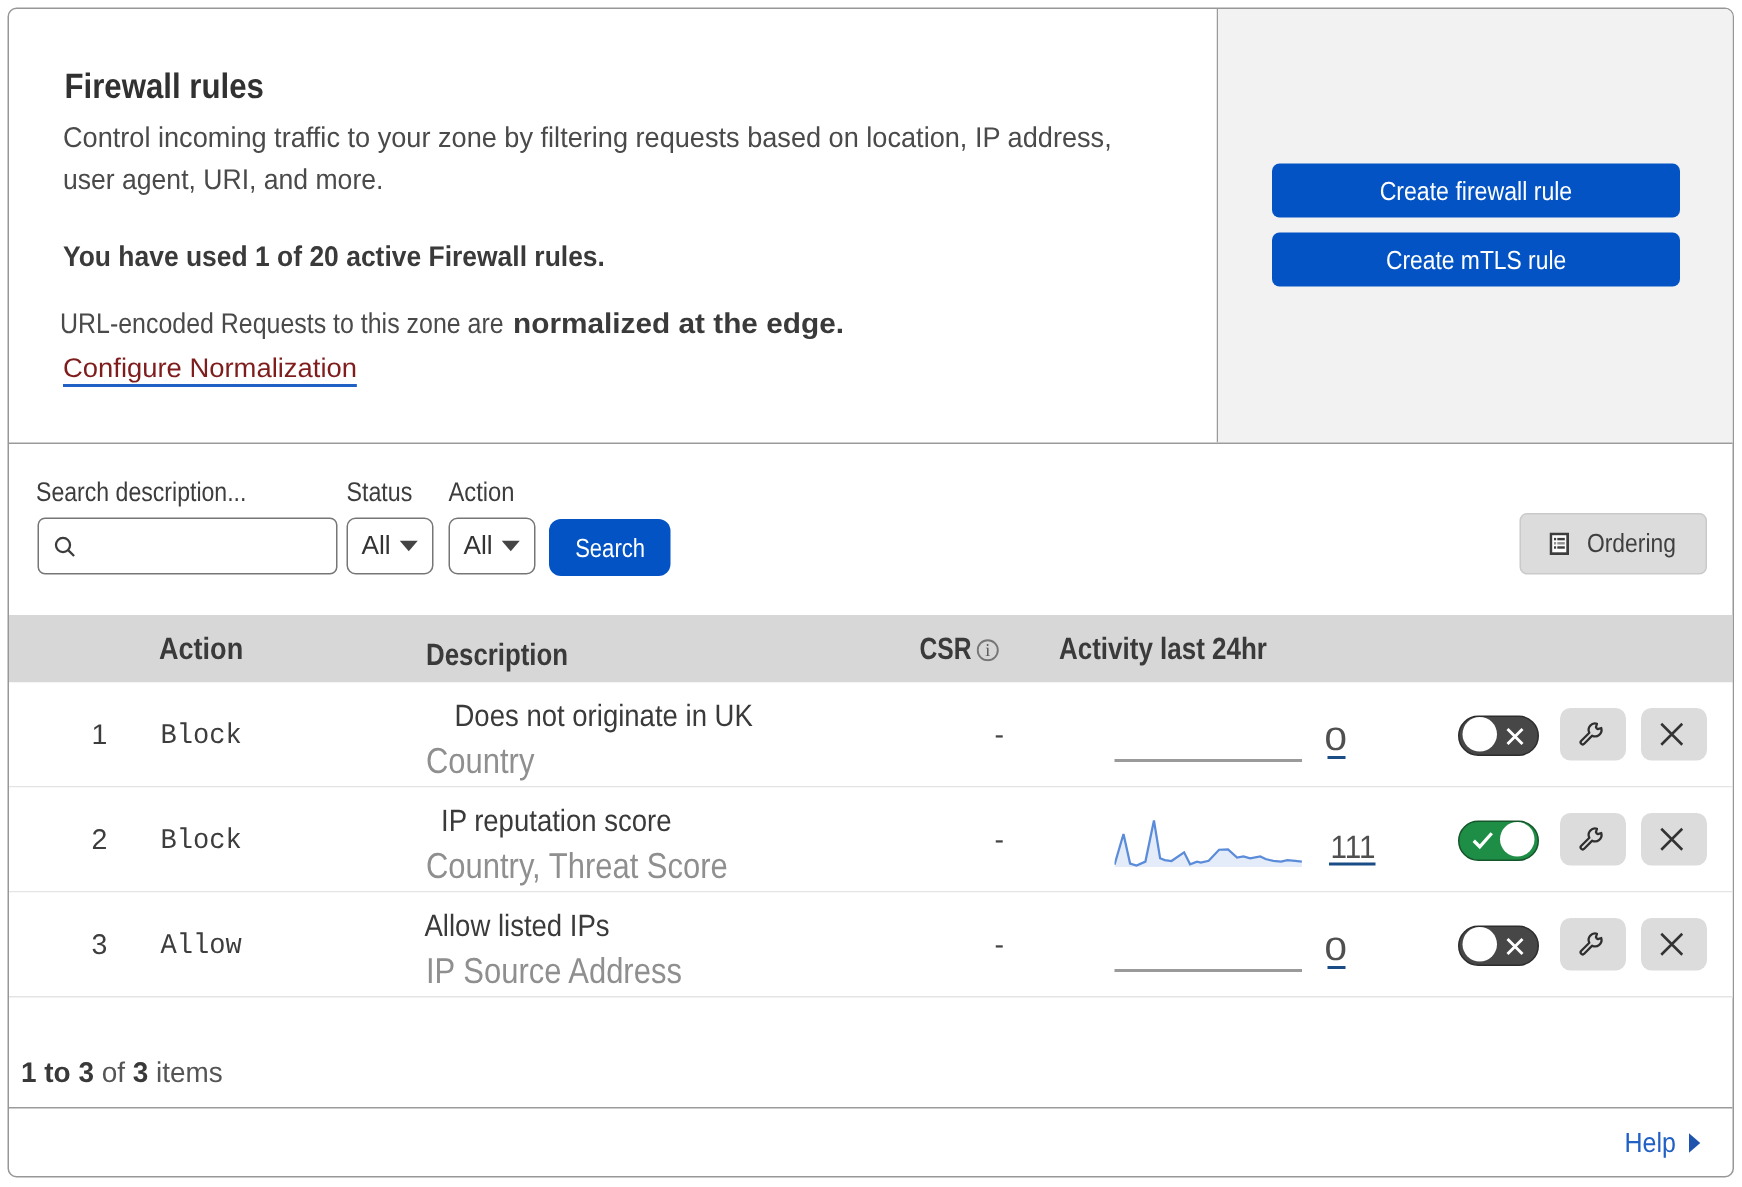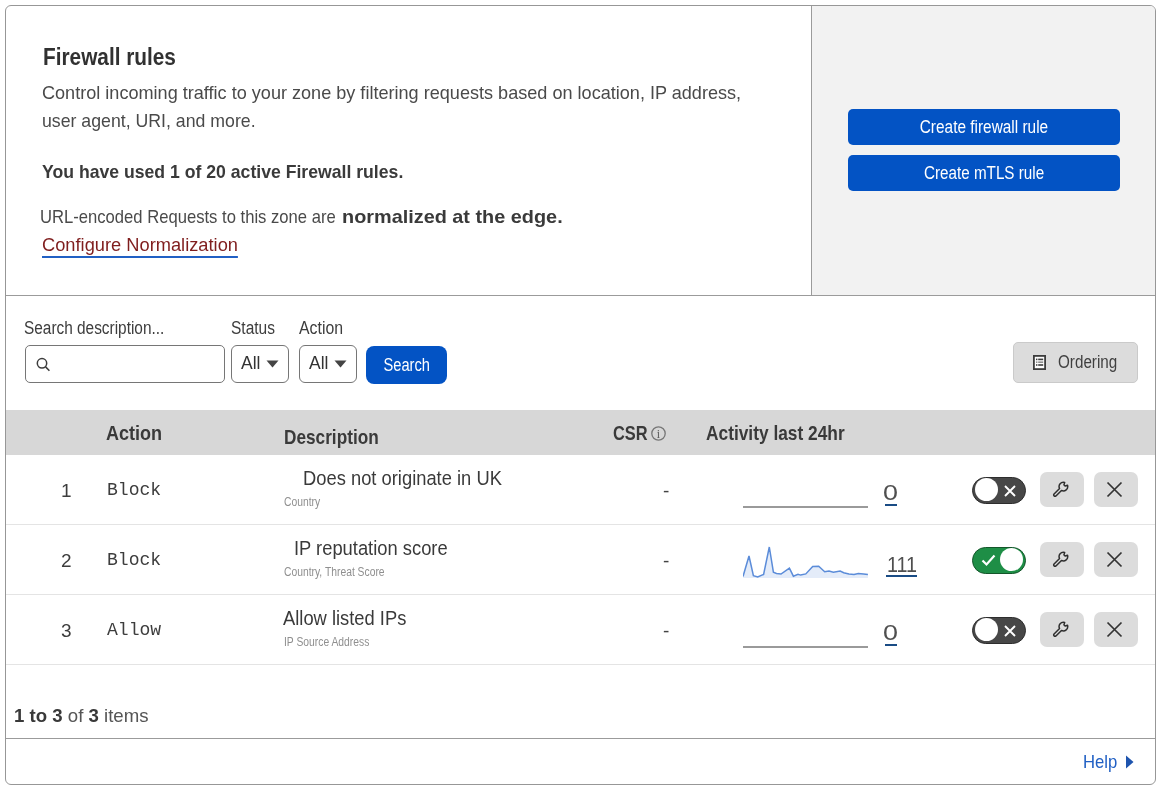--- a/index.html
+++ b/index.html
@@ -10,21 +10,21 @@
   .card { left:5px; top:5px; width:1151px; height:780px; border:1px solid #979797; border-radius:6px; }
   .greypanel { left:811px; top:6px; width:344px; height:289px; background:#f2f2f2; border-left:1px solid #9b9b9b; border-top-right-radius:5px; }
   .hline { height:1px; background:#9b9b9b; left:6px; width:1149px; }
   .bluebtn { background:#0353c4; color:#fff; border-radius:5px; display:flex; align-items:center; justify-content:center; }
   .lbl { font-size:18px; color:#3d3d3d; line-height:1; }
   .select { top:344.5px; width:58px; height:38px; border:1px solid #767676; border-radius:6px; background:#fff; display:flex; align-items:center; }
   .row { left:6px; width:1149px; height:70px; background:#fff; border-bottom:1px solid #e4e4e4; }
   .num { font-size:19px; color:#3d3d3d; line-height:1; }
   .act { font-size:19px; color:#3d3d3d; line-height:1;font-family:Liberation Mono, monospace; }
   .desc1 { font-size:20.5px; color:#3a3a3a; line-height:1; }
-  .desc2 { font-size:12px; color:#8f8f8f; line-height:1; }
+  .desc2 { font-size:24px; color:#8f8f8f; line-height:1; }
   .dash { font-size:19px; color:#444; line-height:1; }
   .flatline { width:125px; height:1.5px; background:#9a9a9a; }
   .cnt { font-size:21.5px; color:#4f4f4f; line-height:1; }
   .cntline { height:2px; background:#1a4c85; }
   .toggle { left:972px; width:54px; height:27px; border-radius:14px; }
   .tgoff { background:#474747; border:1.5px solid #2d2d2d; }
   .tgon  { background:#1e8e46; border:1.5px solid #14562a; }
   .knob { position:absolute; top:0.5px; width:23px; height:23px; background:#fff; border-radius:50%; }
   .gbtn { width:44px; height:35px; background:#dcdcdc; border-radius:7px; display:flex; align-items:center; justify-content:center; }
   .th { font-size:20.5px; font-weight:bold; color:#3a3a3a; line-height:1; }

